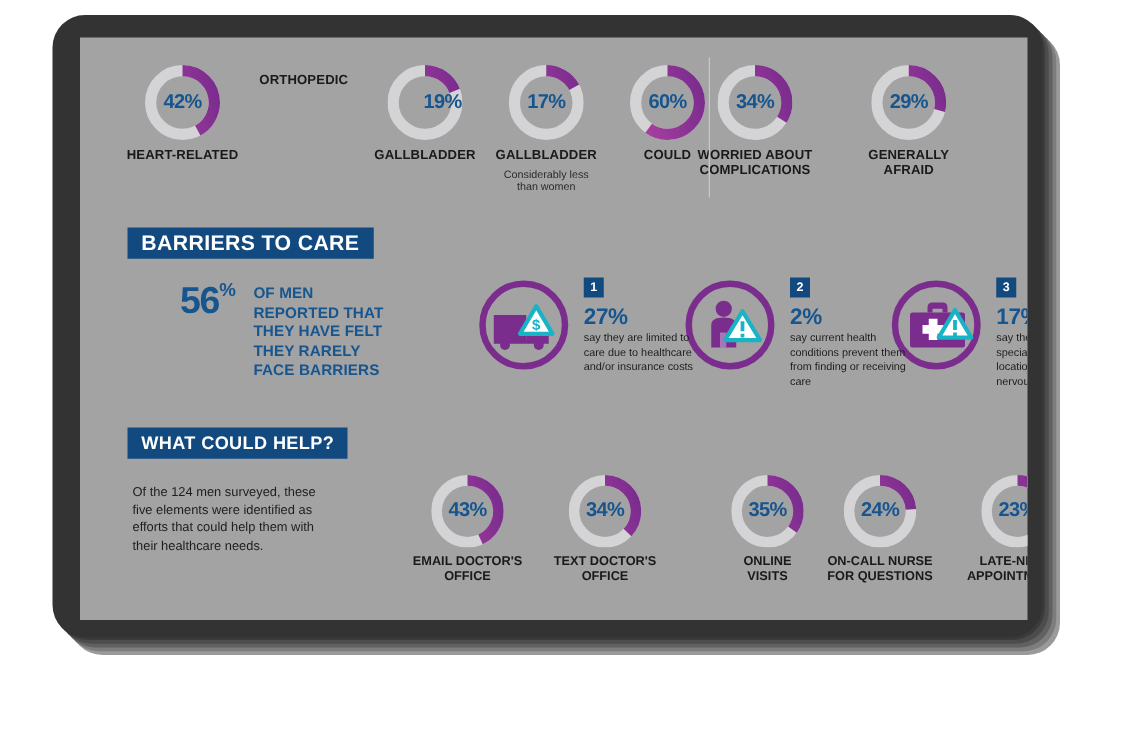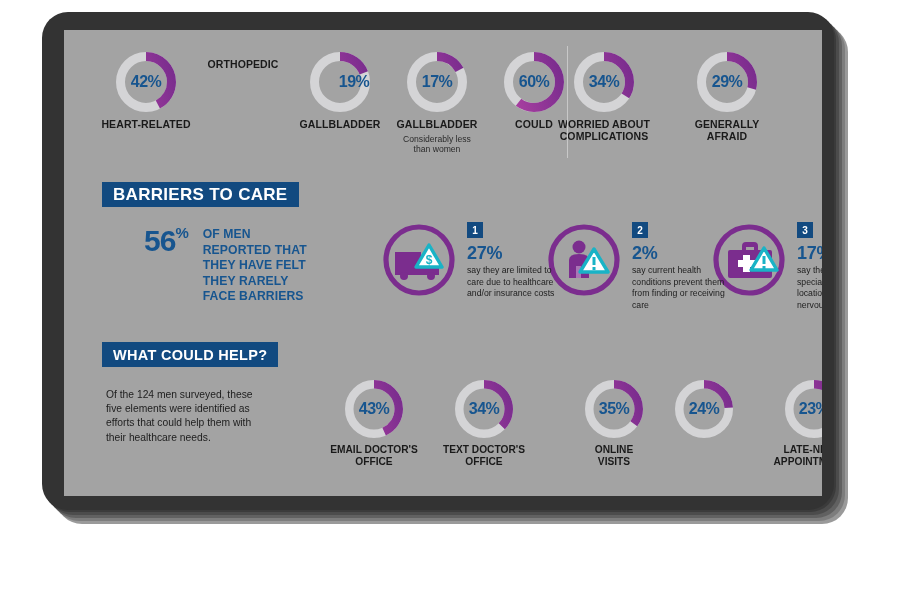--- a/index.html
+++ b/index.html
@@ -432,20 +432,21 @@
       <linearGradient id="dg10" x1="0.45" y1="0" x2="0.75" y2="1">
         <stop offset="0%" stop-color="#a83fa0"></stop>
         <stop offset="100%" stop-color="#7b2d8e"></stop>
       </linearGradient>
     </defs>
     <circle cx="29" cy="29" r="24.75" fill="none" stroke="#d4d4d6" stroke-width="8.5"></circle>
     <circle cx="29" cy="29" r="24.75" fill="none" stroke="url(#dg10)" stroke-width="8.5" stroke-dasharray="37.322120724646744 118.18671562804803" transform="rotate(-90 29 29)"></circle>
   </svg>
               <div class="donut-value" style="font-size: 16px;">24%</div>
             </div>
+            <div class="help-label">ON-CALL NURSE<br>FOR QUESTIONS</div>
           </div>
           <div class="help-cell" style="left: 652px; top: 38px; width: 120px;">
             <div class="donut-wrap" style="width: 58px; height: 58px;">
               <svg width="58" height="58" viewBox="0 0 58 58">
     <defs>
       <linearGradient id="dg11" x1="0.45" y1="0" x2="0.75" y2="1">
         <stop offset="0%" stop-color="#a83fa0"></stop>
         <stop offset="100%" stop-color="#7b2d8e"></stop>
       </linearGradient>
     </defs>

